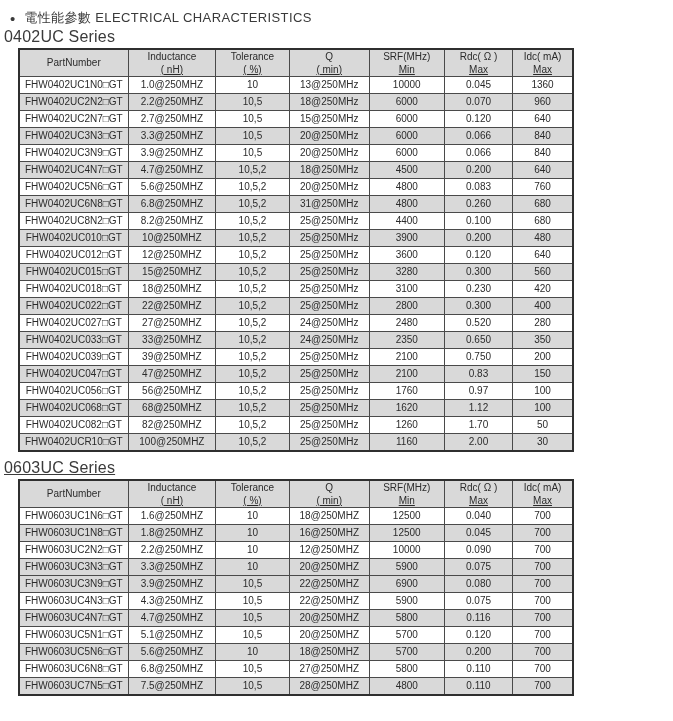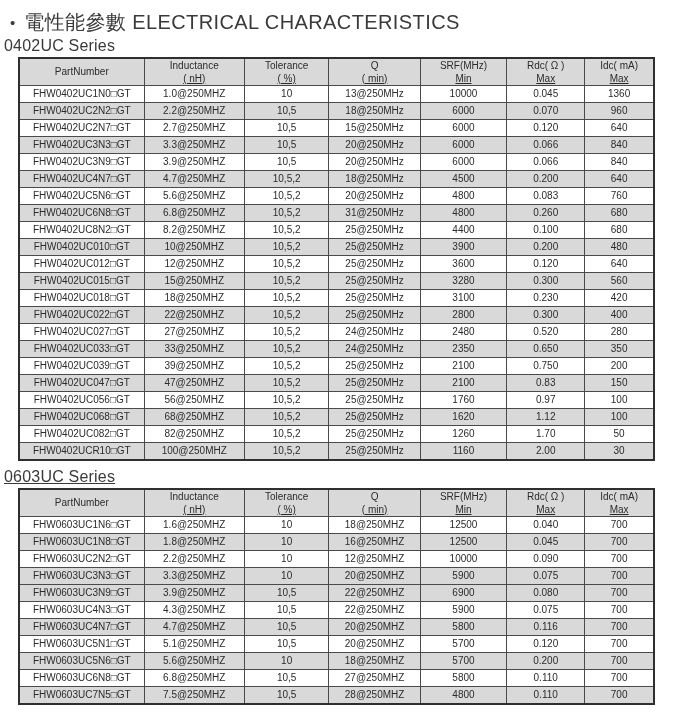--- a/index.html
+++ b/index.html
@@ -9,31 +9,31 @@
     color:#2e2e2e;
     -webkit-font-smoothing:antialiased;
   }
   .page{position:relative;width:673px;height:721px;background:#fff;}
   .title-row{
     display:flex;align-items:center;gap:9px;
     margin:9px 0 0 10px;
   }
   .title-bullet{font-size:15px;color:#3a3a3a;line-height:1;}
   .page-title{
-    font-size:20px;color:#3a3a3a;letter-spacing:0.4px;
+    font-size:13px;color:#3a3a3a;letter-spacing:0.4px;
     font-weight:400;white-space:nowrap;
   }
   .series-label{
     font-size:16px;color:#3a3a3a;margin:1px 0 2px 4px;letter-spacing:0.2px;
   }
   .series-label.second{margin-top:7px;text-decoration:underline;}
   table.spec{
     border-collapse:collapse;
     margin-left:18px;
-    width:637px;
+    width:556px;
     table-layout:fixed;
     border:2px solid #2f2f2f;
   }
   table.spec th, table.spec td{
     border:1px solid #4a4a4a;
     text-align:center;
     vertical-align:middle;
     font-size:10px;
     font-weight:400;
     padding:0;

